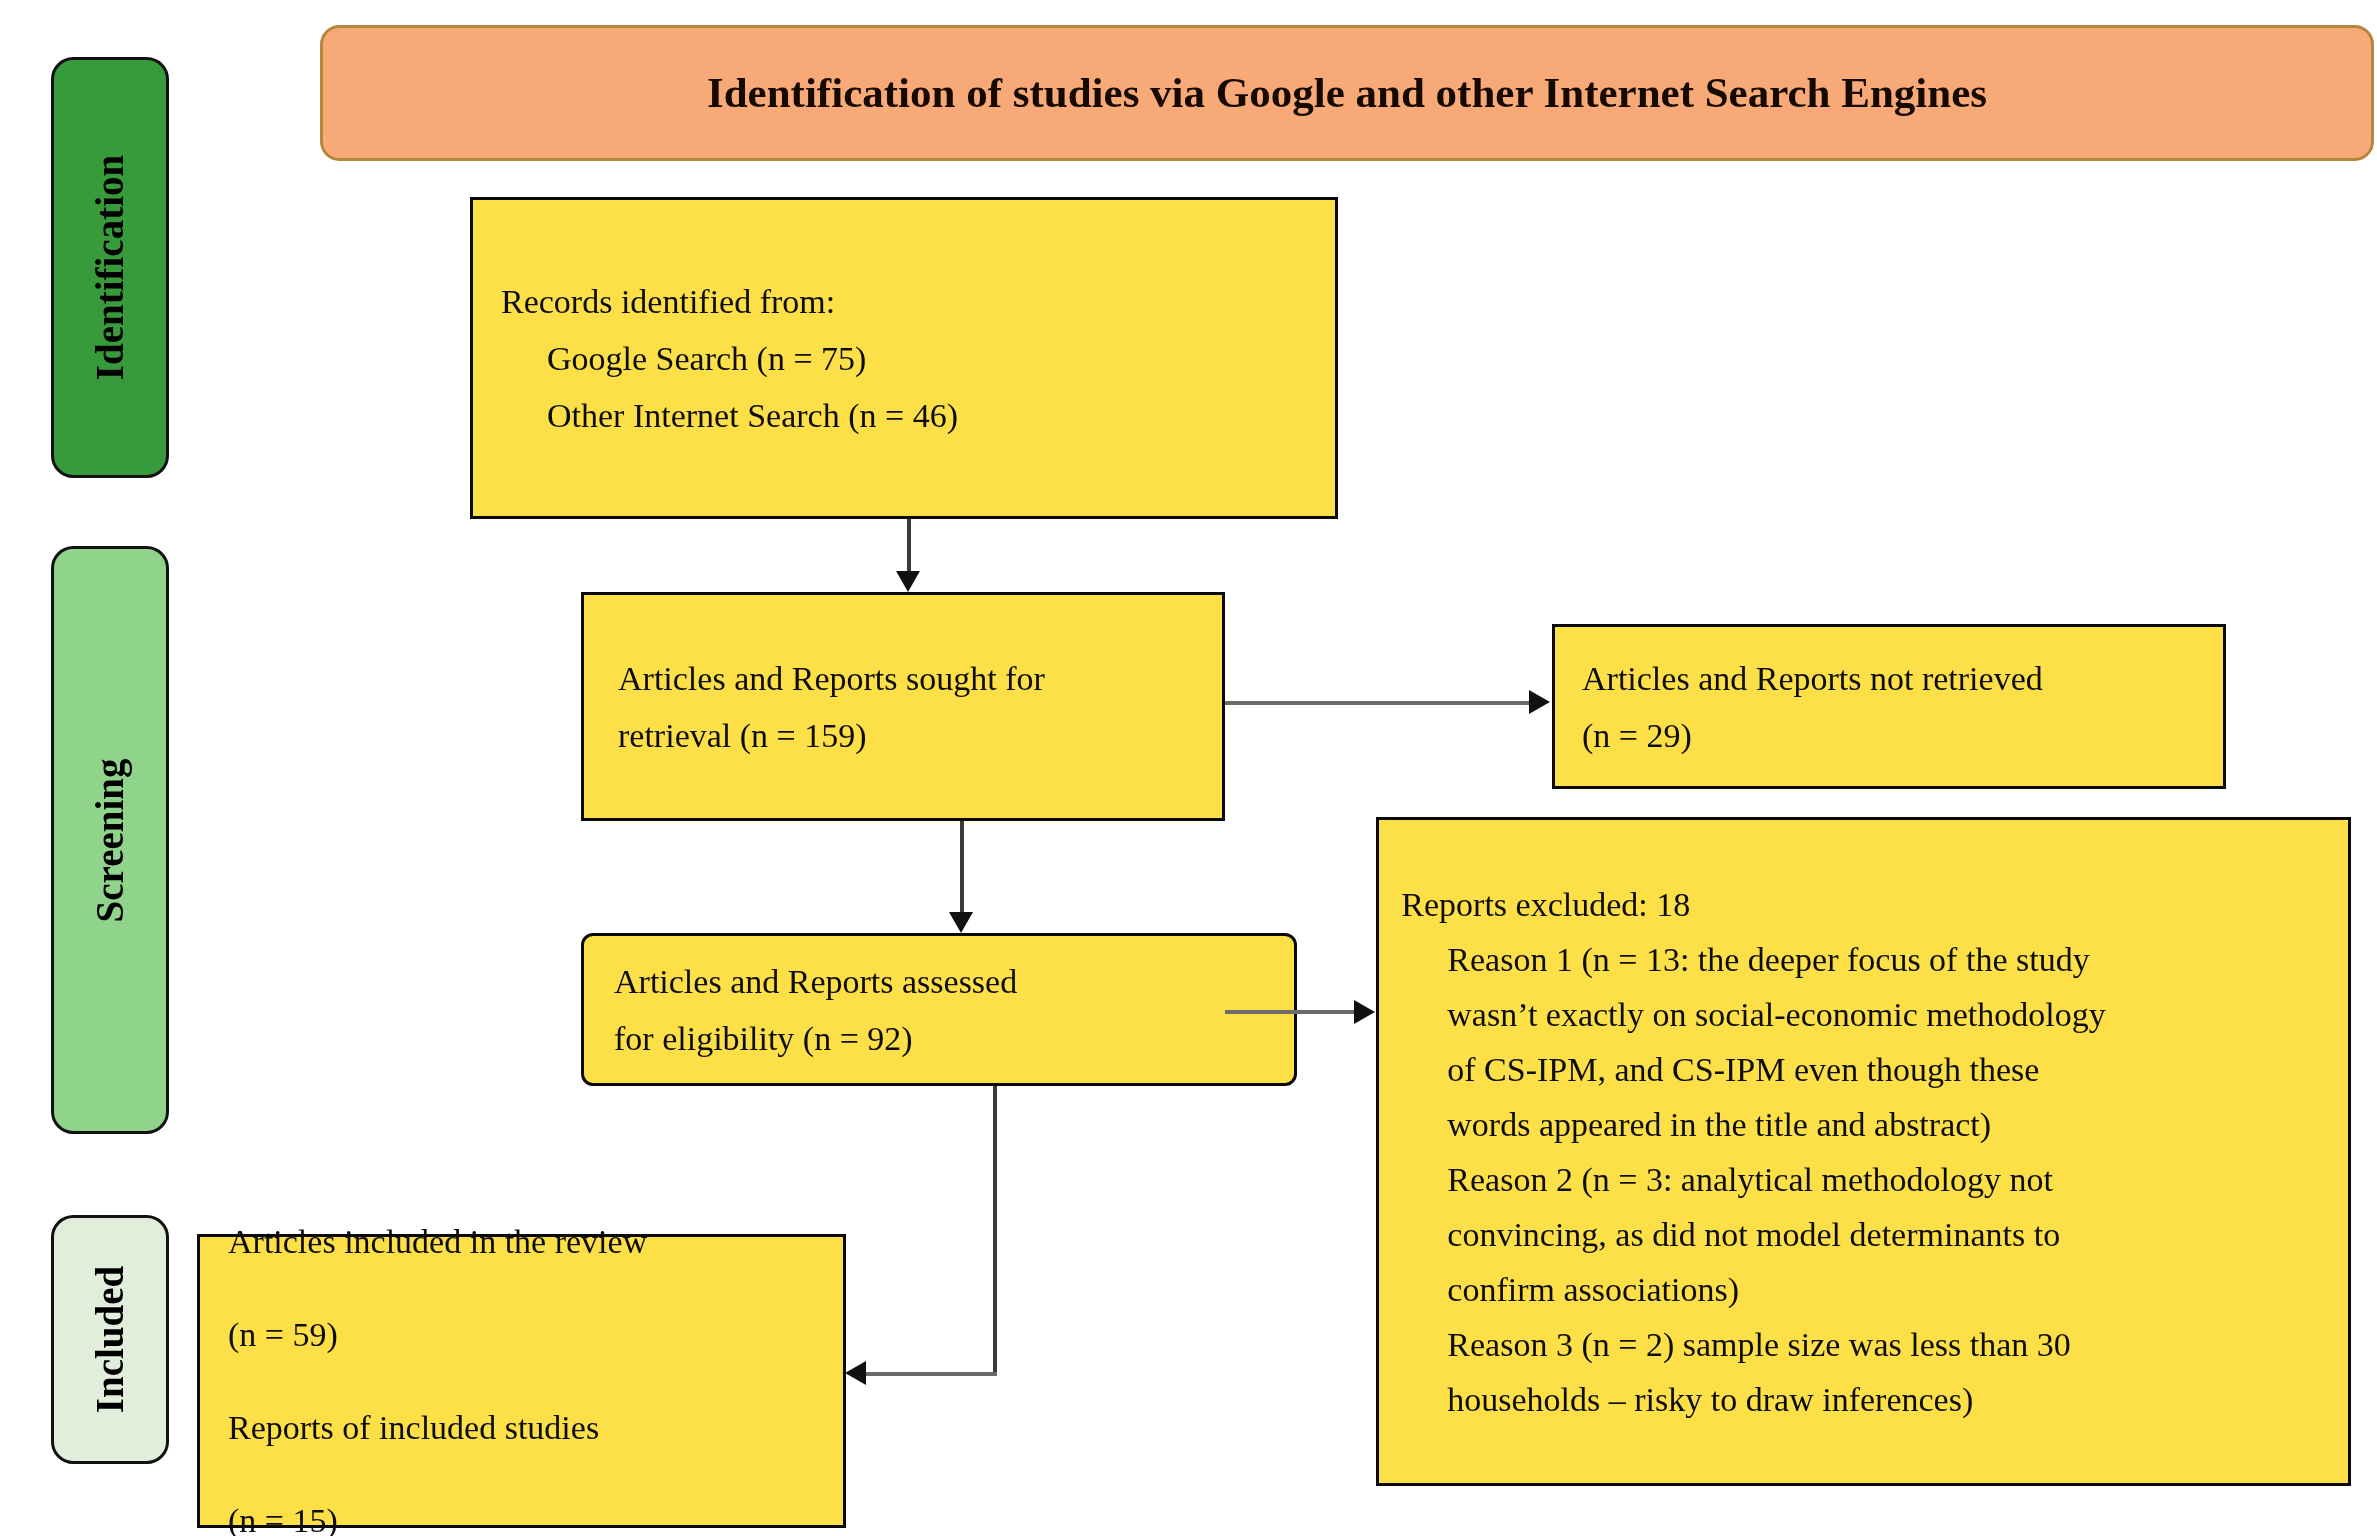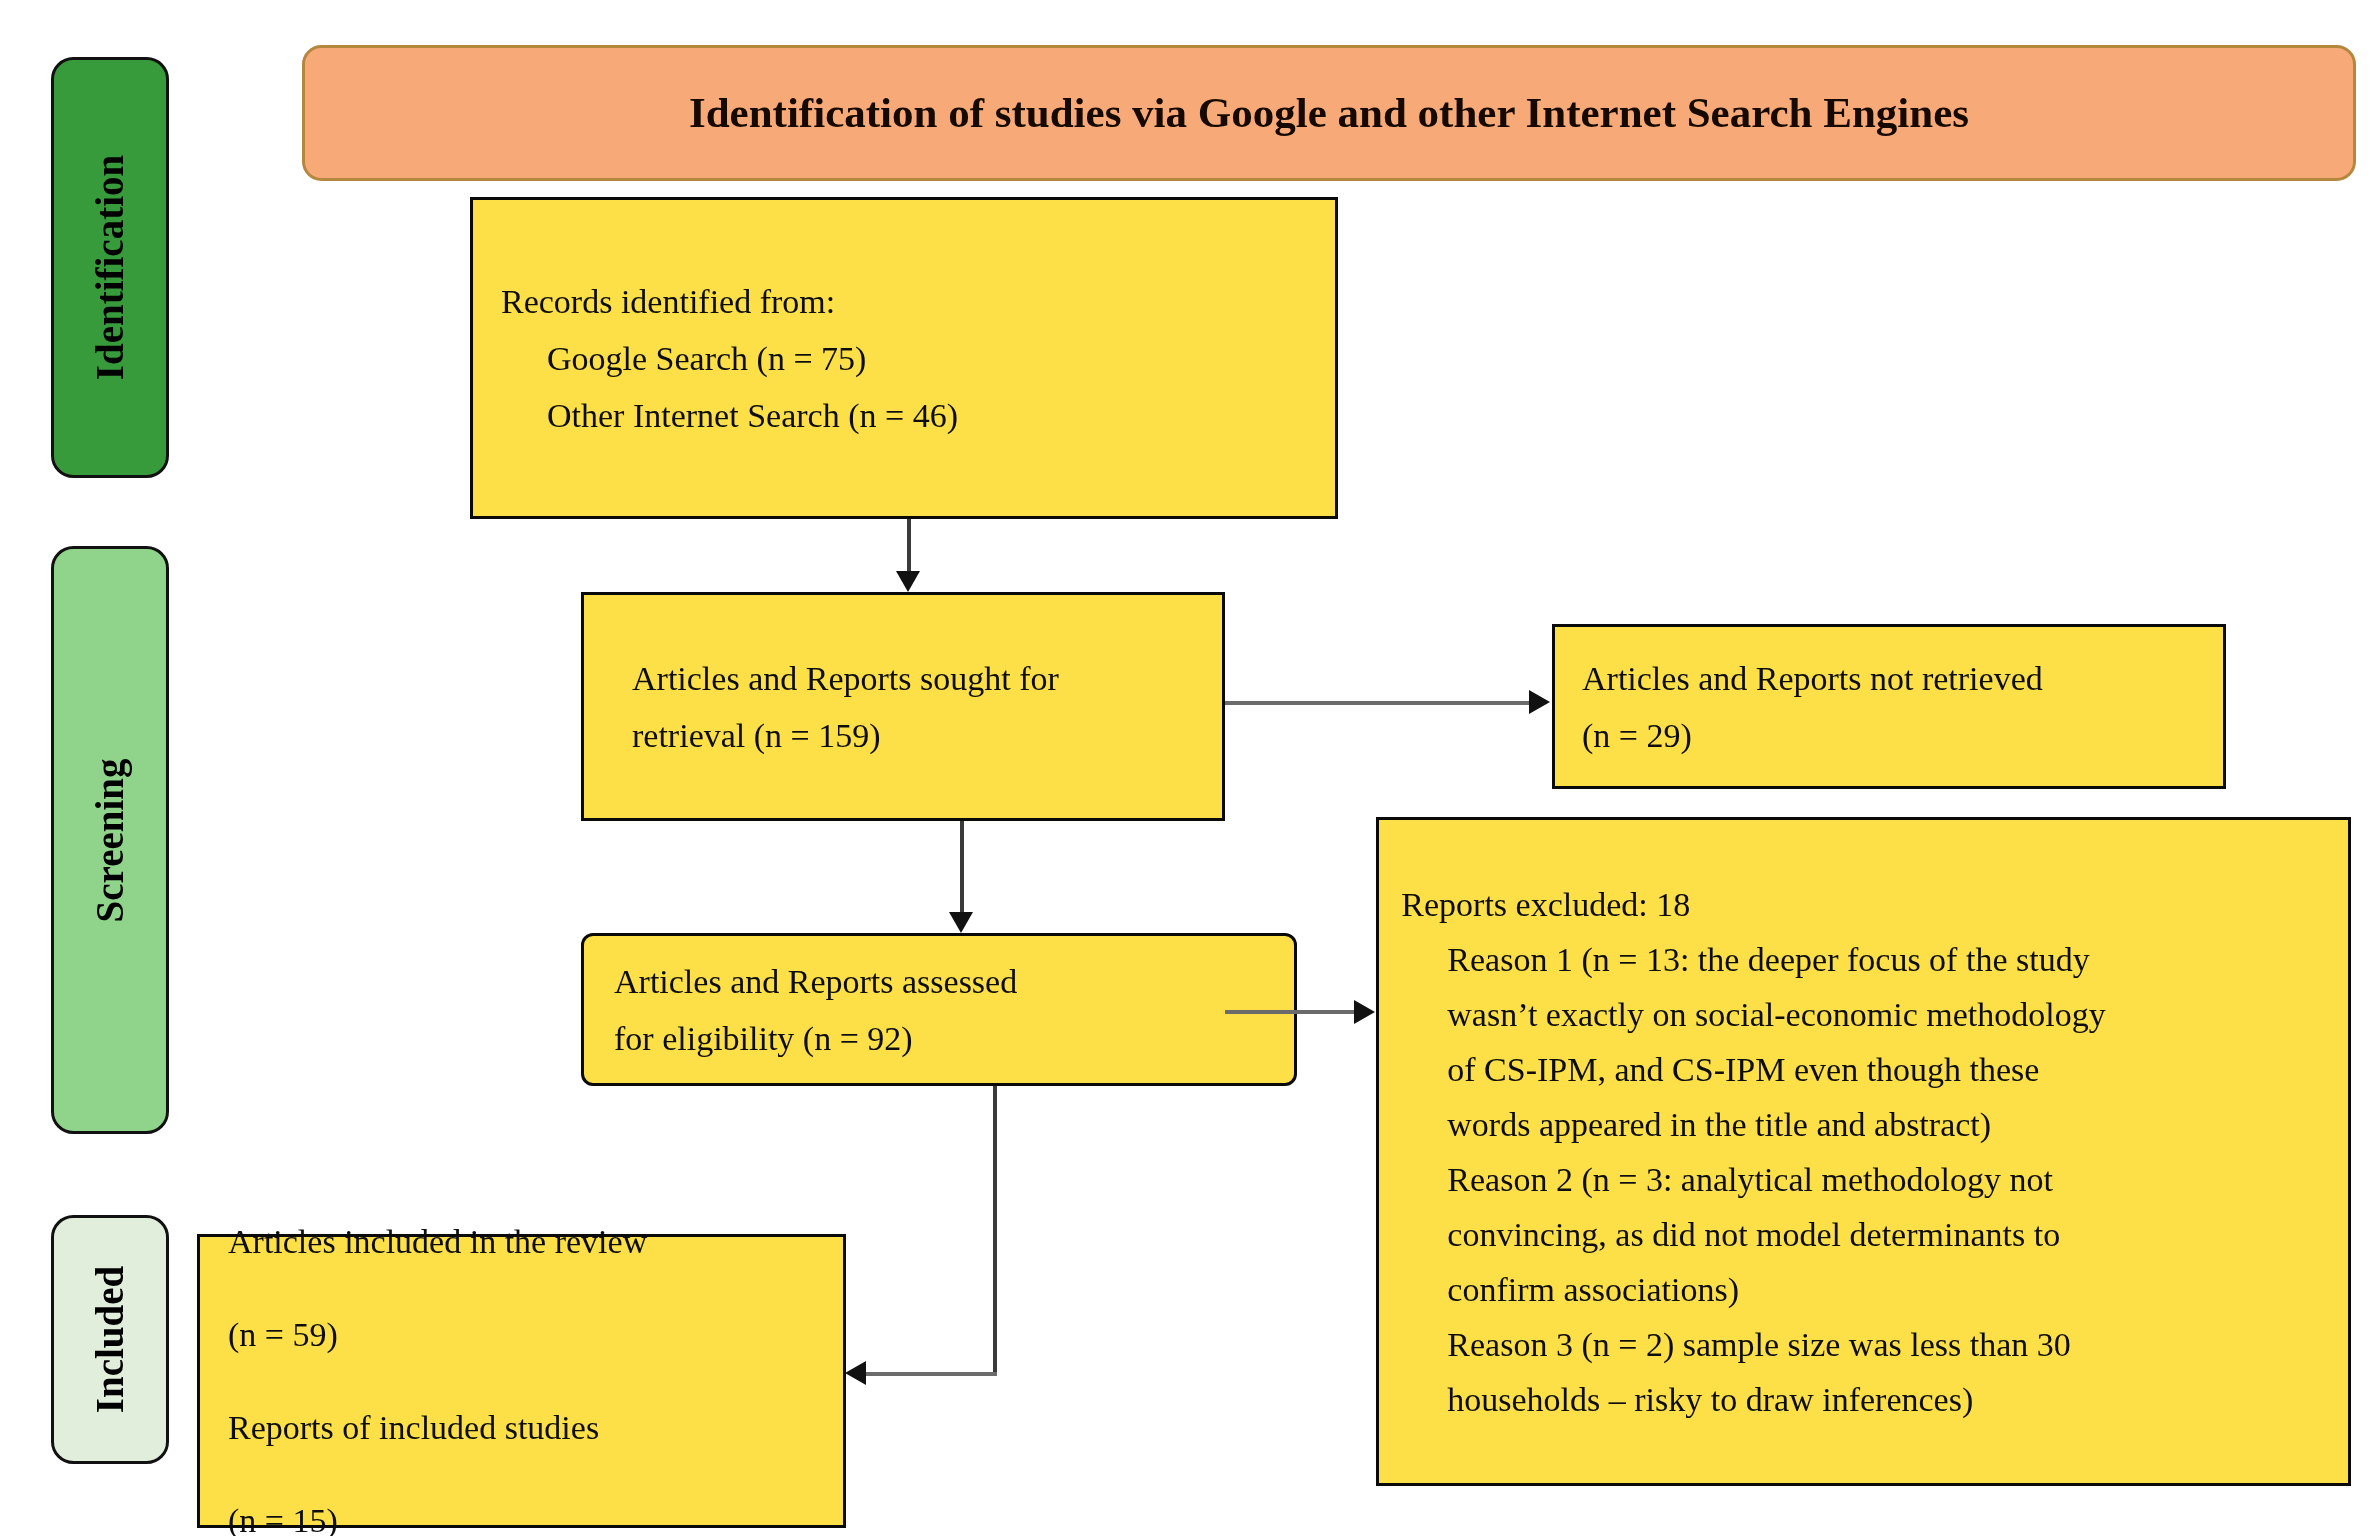--- a/index.html
+++ b/index.html
@@ -8,28 +8,27 @@
     width:2377px;
     height:1537px;
     background:#ffffff;
     font-family:"Liberation Serif","DejaVu Serif",serif;
     color:#0d0d0d;
     overflow:hidden;
   }
   
   .banner{
     position:absolute;
-    left:302px; top:24.6px; width:2054px; height:136px;
+    left:320px; top:24.6px; width:2054px; height:136px;
     border:3px solid #B5873E;
     border-radius:19.4px;
     box-sizing:border-box;
     display:flex; align-items:center; justify-content:center;
     font-weight:bold; font-size:43px;
     color:#160a00;
-    margin-top:20px;
   }
   
   .stage-label{
     position:absolute;
     left:51px; width:118px;
     border:3px solid #111111;
     border-radius:22.3px;
     box-sizing:border-box;
     display:flex; align-items:center; justify-content:center;
   }
@@ -46,21 +45,21 @@
     position:absolute;
     background:#fde047;
     border:3.7px solid #0a0a0a;
     box-sizing:border-box;
     display:flex; flex-direction:column; justify-content:center;
     font-size:34px; line-height:57px;
   }
   .fbox .line{ white-space:nowrap; }
   .fbox .ind{ padding-left:46px; }
   #box-records      { left:470px;  top:197px;  width:868px; height:322px; padding-left:28px; }
-  #box-sought       { left:581px;  top:592px;  width:644px;  height:229px; padding-left:48px; }
+  #box-sought       { left:581px;  top:592px;  width:644px;  height:229px; padding-left:34px; }
   #box-notretrieved { left:1552px; top:624px;  width:674px;  height:165px; padding-left:27px; }
   #box-assessed     { left:581px;  top:933px; width:716px;  height:153px; padding-left:30px;border-radius:12px; }
   #box-excluded     { left:1376px; top:817px; width:975px; height:669px; padding-left:22.3px; line-height:55px; }
   #box-included     { left:197px;  top:1234px; width:649px;  height:294px; padding-left:28px;gap:36px; }
   
   .vline{ position:absolute; width:3.7px;  background:#3a3a3a; }
   .hline{ position:absolute; height:3.7px; background:#6b6b6b; }
   .head{ position:absolute; width:0; height:0; }
   .head-down{  border-left:12.7px solid transparent; border-right:12.7px solid transparent; border-top:21px solid #111; }
   .head-right{ border-top:12.7px solid transparent; border-bottom:12.7px solid transparent; border-left:21px solid #111; }

